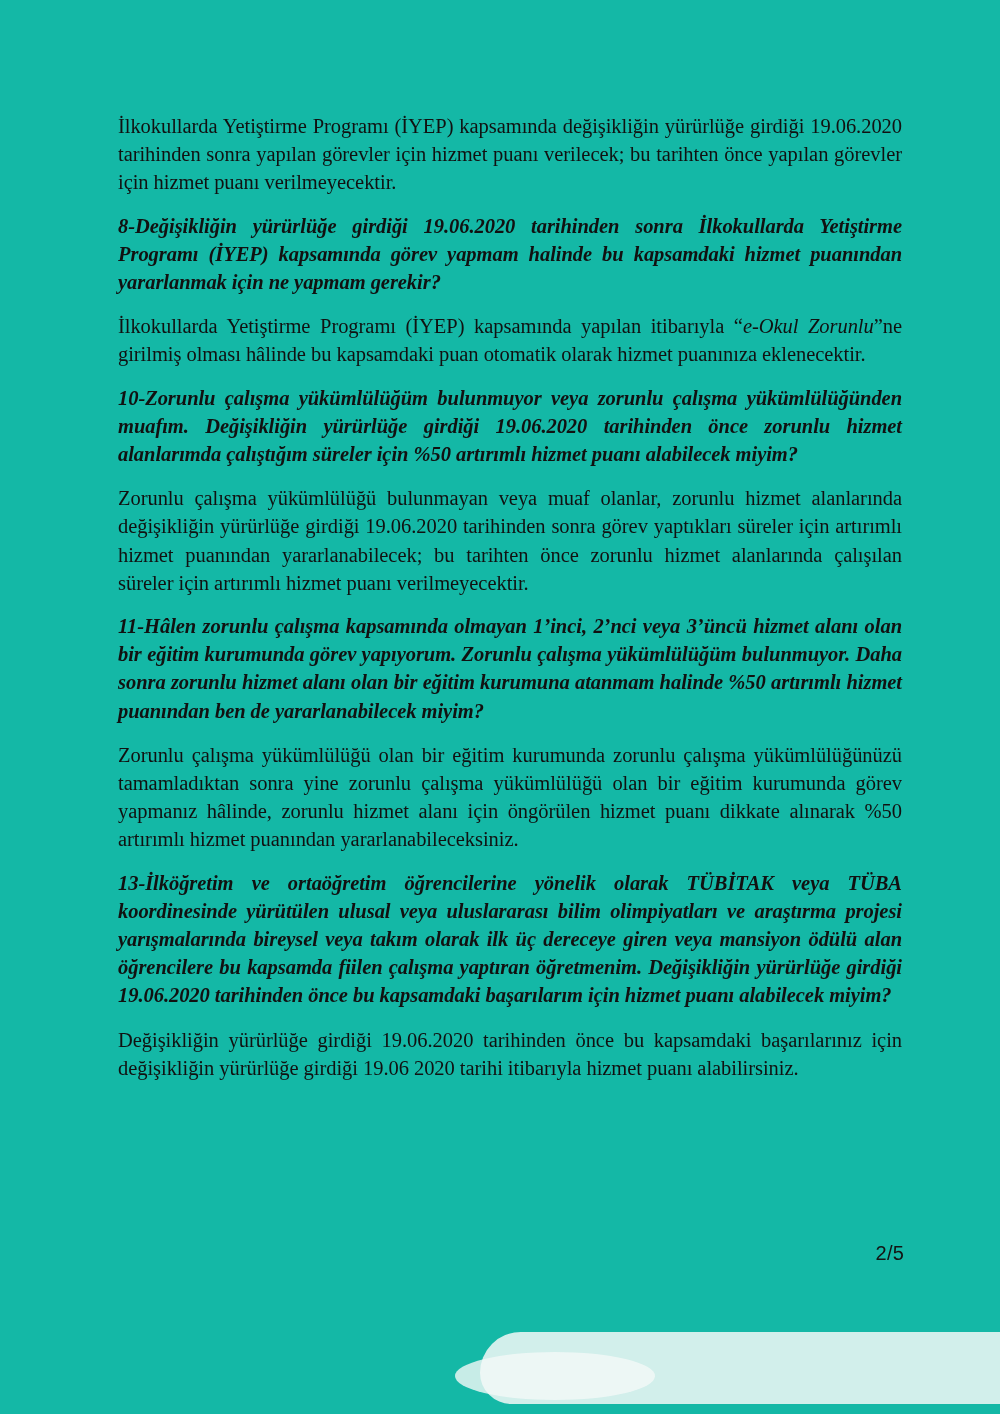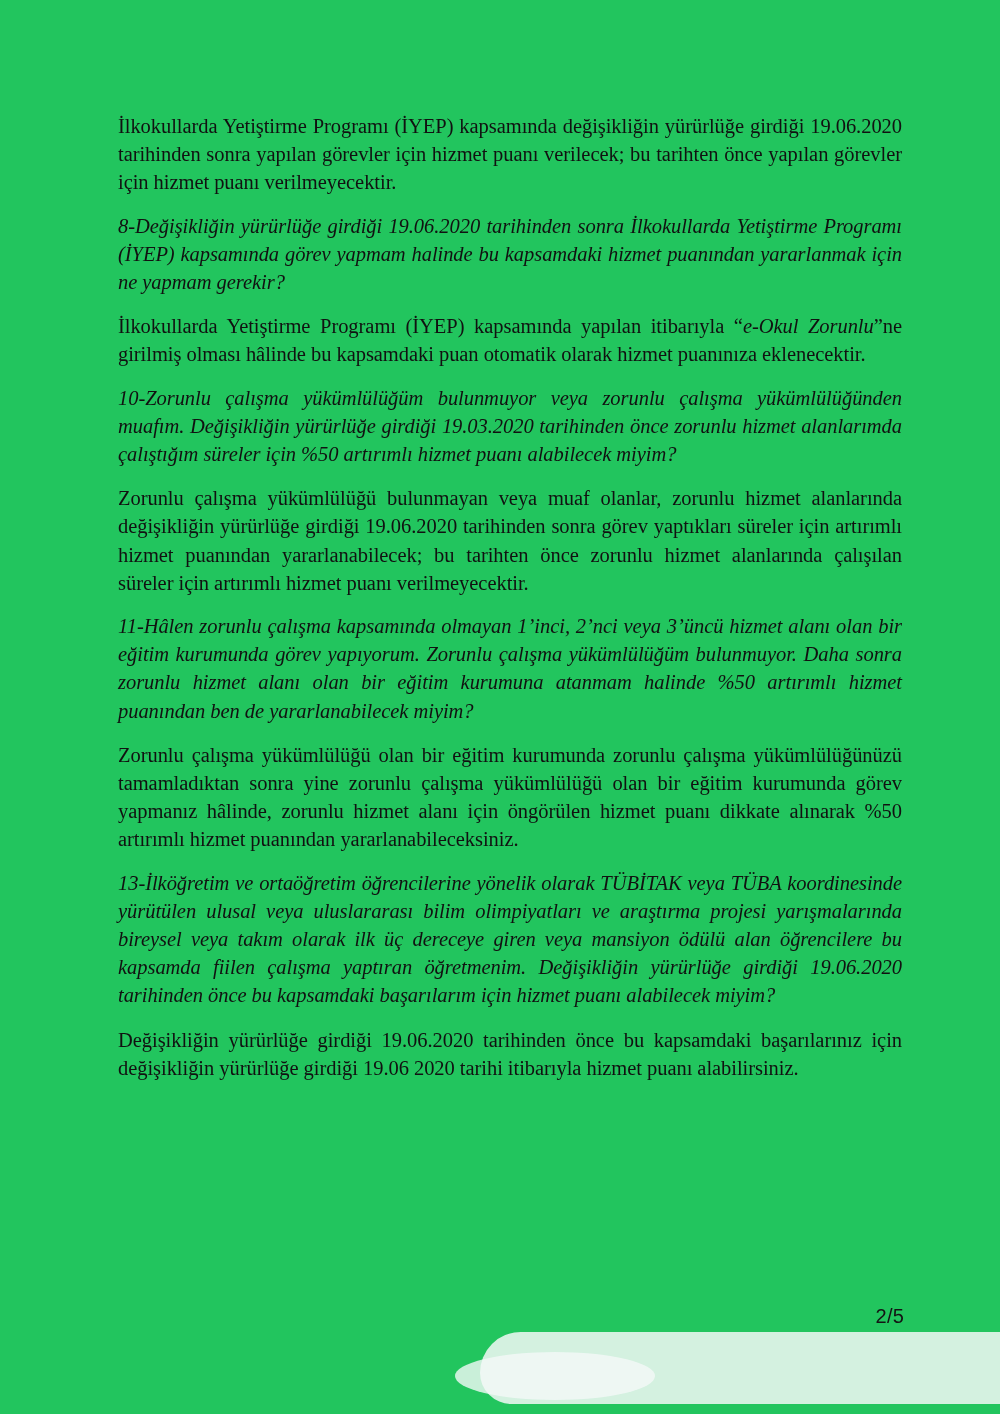--- a/index.html
+++ b/index.html
@@ -14,21 +14,21 @@
     position: relative;
     overflow: hidden;
     font-family: "Liberation Serif", "DejaVu Serif", serif;
     color: #111111;
     -webkit-font-smoothing: antialiased;
   }
 
   .page {
     position: absolute;
     inset: 0;
-    background: #22c55e;
+    background: #14b8a6;
   }
 
   
   .watermark-blob {
     position: absolute;
     left: 480px;
     top: 1332px;
     width: 520px;
     height: 72px;
     background: #f3f8f7;
@@ -64,37 +64,37 @@
     line-height: 28.2px;
     letter-spacing: -0.05px;
   }
 
   p.answer {
     font-weight: normal;
     font-style: normal;
   }
 
   p.question {
-    font-weight: normal;
+    font-weight: bold;
     font-style: italic;
     margin-bottom: 16px;
   }
 
   p.last-answer {
     margin-bottom: 0;
   }
 
   .q-italic-quote {
     font-style: italic;
   }
 
   .page-number {
     position: absolute;
     right: 96px;
-    top: 1305px;
+    top: 1242px;
     font-family: "Liberation Sans", "DejaVu Sans", sans-serif;
     font-size: 20px;
     color: #141414;
     letter-spacing: 0.2px;
   }
 </style>
 </head>
 <body>
 
 <div class="page">
@@ -107,21 +107,21 @@
     <p class="answer">İlkokullarda Yetiştirme Programı (İYEP) kapsamında değişikliğin yürürlüğe girdiği 19.06.2020 tarihinden sonra yapılan görevler için hizmet puanı verilecek; bu tarihten önce yapılan görevler için hizmet puanı verilmeyecektir.</p>
 
     <p class="question">8-Değişikliğin yürürlüğe girdiği 19.06.2020 tarihinden sonra İlkokullarda Yetiştirme Programı (İYEP) kapsamında görev yapmam halinde bu kapsamdaki hizmet puanından yararlanmak için ne yapmam gerekir?</p>
 
     <p class="answer">
       <span>İlkokullarda Yetiştirme Programı (İYEP) kapsamında yapılan itibarıyla “</span><span class="q-italic-quote">e-Okul Zorunlu</span><span>”ne girilmiş olması hâlinde bu kapsamdaki puan otomatik olarak hizmet puanınıza eklenecektir.</span>
     </p>
 
 
 
-    <p class="question">10-Zorunlu çalışma yükümlülüğüm bulunmuyor veya zorunlu çalışma yükümlülüğünden muafım. Değişikliğin yürürlüğe girdiği 19.03.2020 tarihinden önce zorunlu hizmet alanlarımda çalıştığım süreler için %50 artırımlı hizmet puanı alabilecek miyim?</p>
+    <p class="question">10-Zorunlu çalışma yükümlülüğüm bulunmuyor veya zorunlu çalışma yükümlülüğünden muafım. Değişikliğin yürürlüğe girdiği 19.06.2020 tarihinden önce zorunlu hizmet alanlarımda çalıştığım süreler için %50 artırımlı hizmet puanı alabilecek miyim?</p>
 
     <p class="answer">Zorunlu çalışma yükümlülüğü bulunmayan veya muaf olanlar, zorunlu hizmet alanlarında değişikliğin yürürlüğe girdiği 19.06.2020 tarihinden sonra görev yaptıkları süreler için artırımlı hizmet puanından yararlanabilecek; bu tarihten önce zorunlu hizmet alanlarında çalışılan süreler için artırımlı hizmet puanı verilmeyecektir.</p>
 
     <p class="question">11-Hâlen zorunlu çalışma kapsamında olmayan 1’inci, 2’nci veya 3’üncü hizmet alanı olan bir eğitim kurumunda görev yapıyorum. Zorunlu çalışma yükümlülüğüm bulunmuyor. Daha sonra zorunlu hizmet alanı olan bir eğitim kurumuna atanmam halinde %50 artırımlı hizmet puanından ben de yararlanabilecek miyim?</p>
 
 
 
     <p class="answer">Zorunlu çalışma yükümlülüğü olan bir eğitim kurumunda zorunlu çalışma yükümlülüğünüzü tamamladıktan sonra yine zorunlu çalışma yükümlülüğü olan bir eğitim kurumunda görev yapmanız hâlinde, zorunlu hizmet alanı için öngörülen hizmet puanı dikkate alınarak %50 artırımlı hizmet puanından yararlanabileceksiniz.</p>
 
     <p class="question">13-İlköğretim ve ortaöğretim öğrencilerine yönelik olarak TÜBİTAK veya TÜBA koordinesinde yürütülen ulusal veya uluslararası bilim olimpiyatları ve araştırma projesi yarışmalarında bireysel veya takım olarak ilk üç dereceye giren veya mansiyon ödülü alan öğrencilere bu kapsamda fiilen çalışma yaptıran öğretmenim. Değişikliğin yürürlüğe girdiği 19.06.2020 tarihinden önce bu kapsamdaki başarılarım için hizmet puanı alabilecek miyim?</p>

